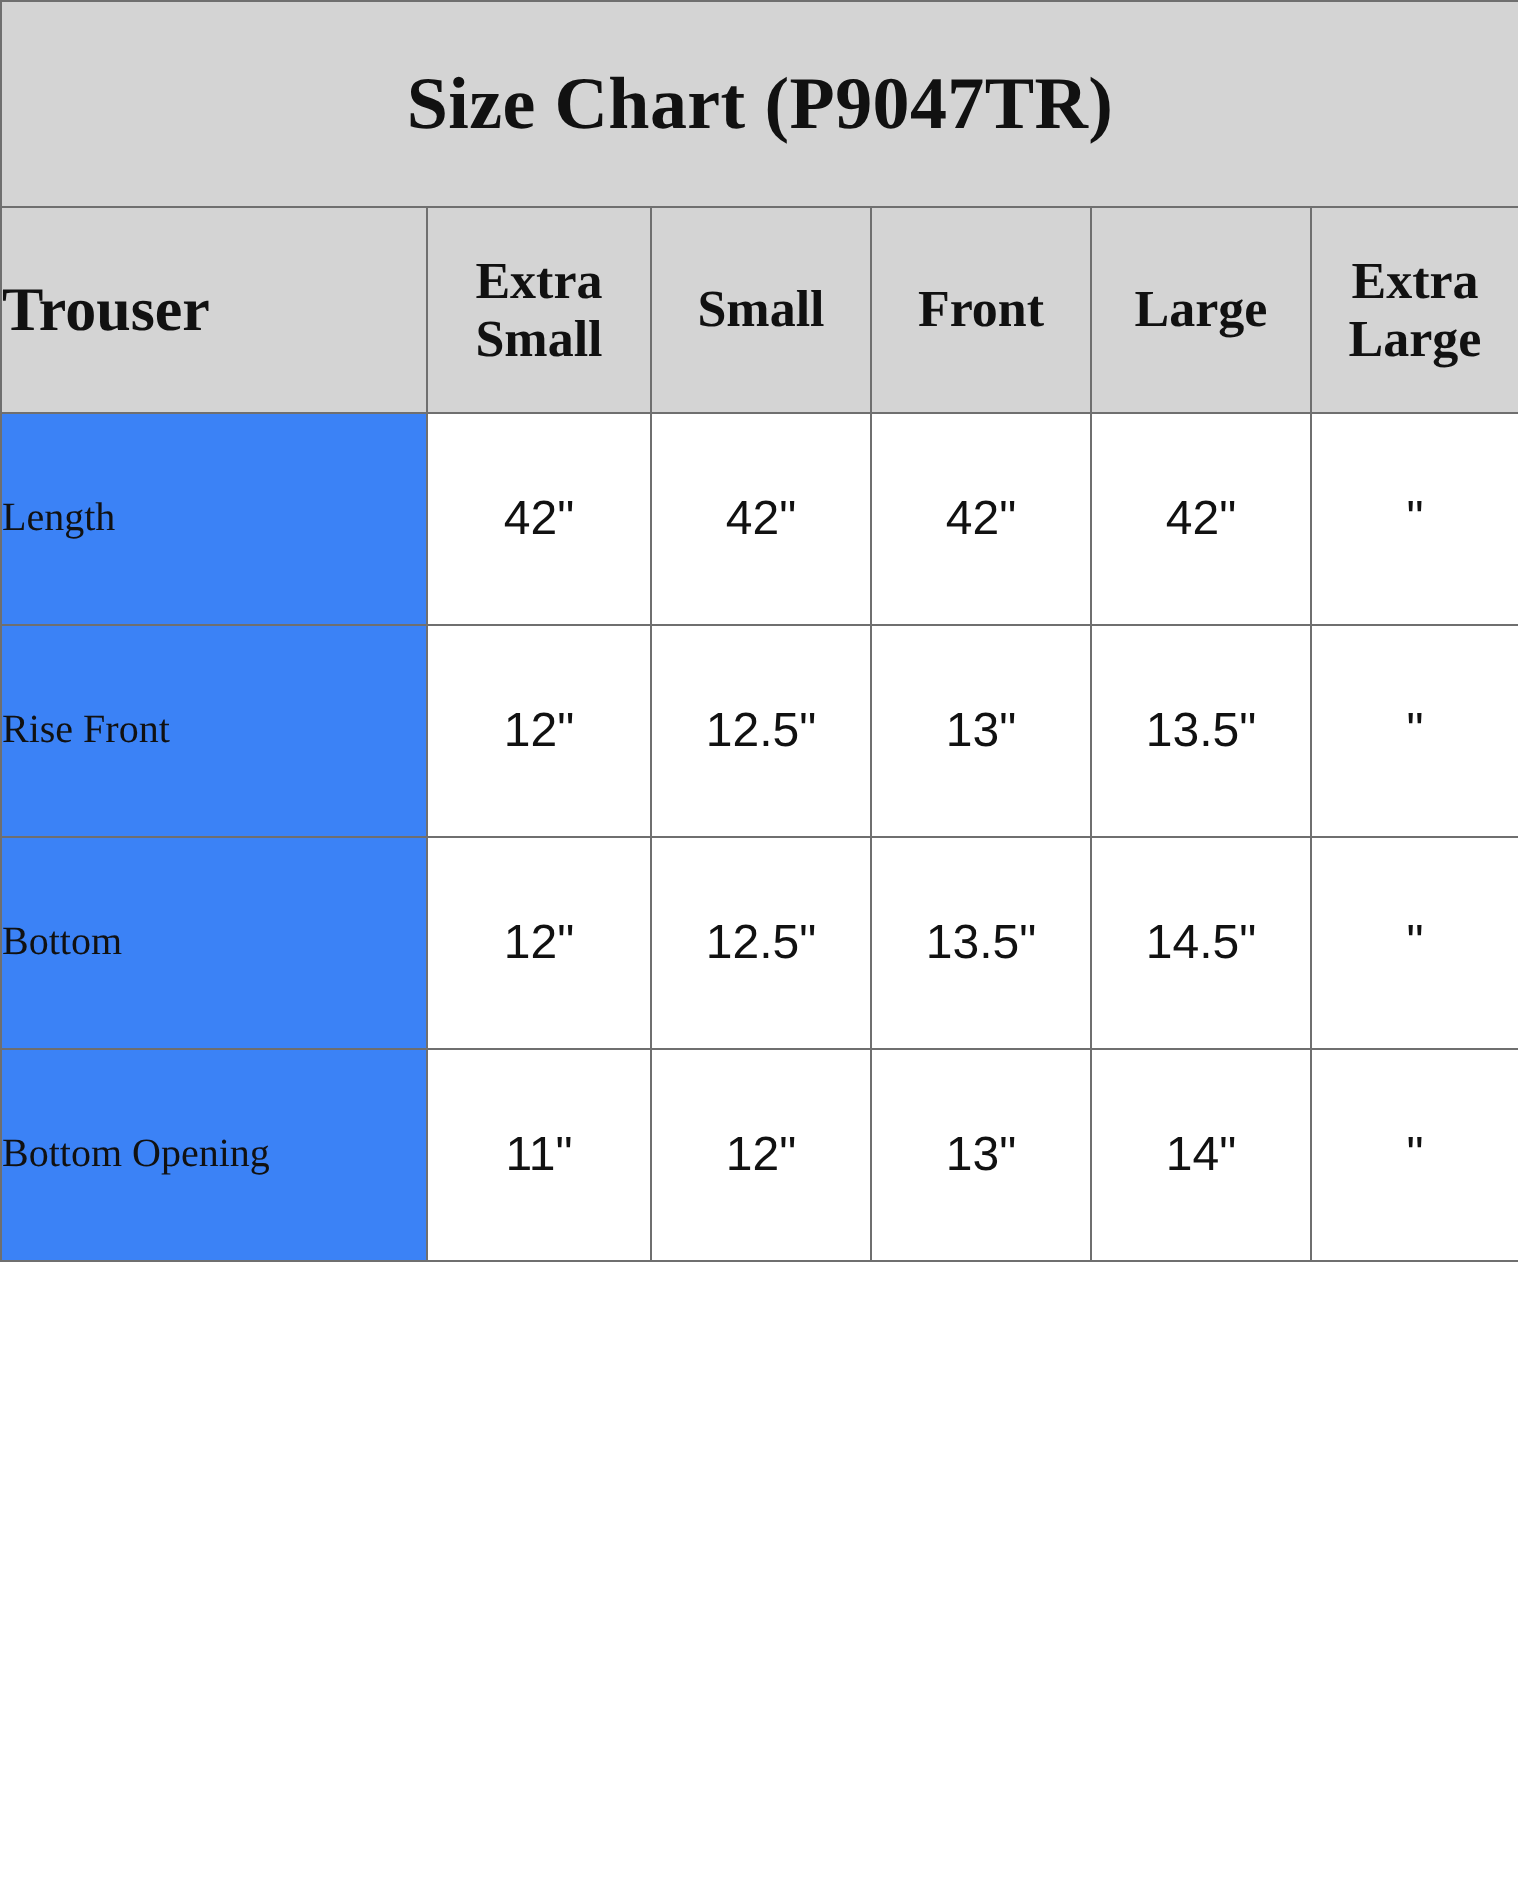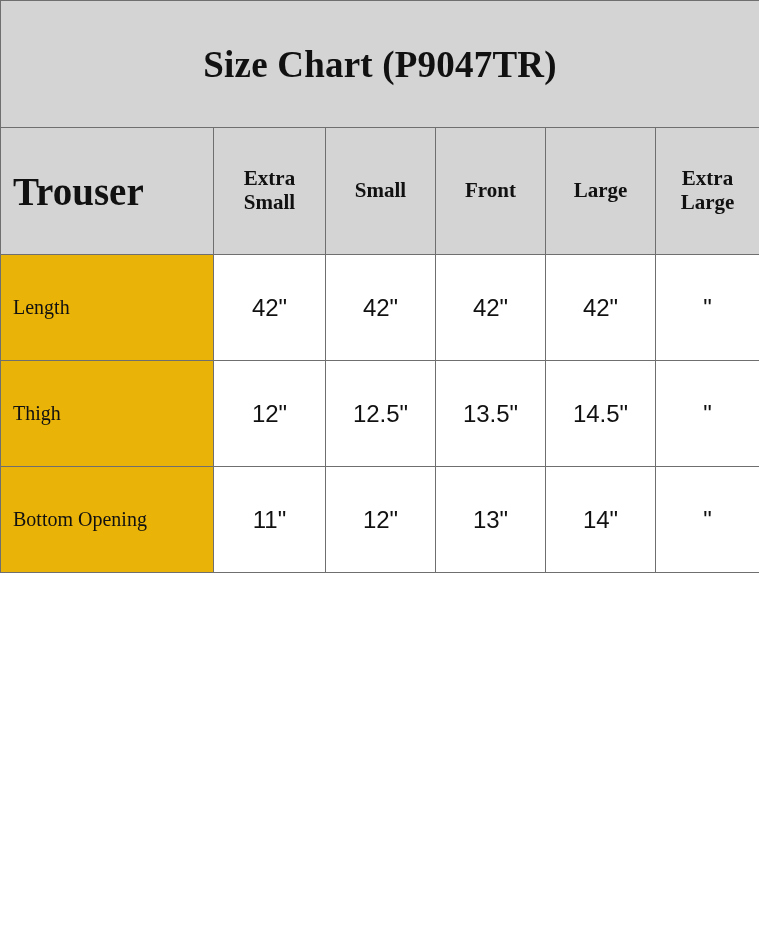--- a/index.html
+++ b/index.html
@@ -21,21 +21,21 @@
     background: #ffffff;
   }
   table.size-chart {
     width: 759px;
     border-collapse: collapse;
     table-layout: fixed;
   }
   table.size-chart td,
   table.size-chart th {
     border: 1px solid #6f6f6f;
-    padding: 12px;
+    padding: 0;
     margin: 0;
   }
   
   .title-cell {
     background: #d4d4d4;
     text-align: center;
     height: 102px;
     font-family: "Liberation Serif", serif;
     font-weight: bold;
     font-size: 37px;
@@ -47,34 +47,34 @@
   .header-row th {
     background: #d4d4d4;
     height: 102px;
     text-align: center;
     vertical-align: middle;
     font-family: "Liberation Serif", serif;
     font-weight: bold;
     color: #111111;
   }
   th.row-label-head {
-    font-size: 39px;
+    font-size: 31px;
     text-align: left;
     padding-left: 36px;
   }
   th.size-head {
-    font-size: 21px;
+    font-size: 26px;
     line-height: 1.12;
   }
   
   tbody tr {
     height: 106px;
   }
   td.row-label {
-    background: #eab308;
+    background: #3b82f6;
     font-family: "Liberation Serif", serif;
     font-size: 20px;
     color: #111111;
     text-align: left;
     padding-left: 18px;
     vertical-align: middle;
   }
   td.value {
     background: #ffffff;
     font-family: "Liberation Sans", sans-serif;
@@ -126,21 +126,29 @@
     <tbody>
       <tr>
         <td class="row-label">Length</td>
         <td class="value">42"</td>
         <td class="value">42"</td>
         <td class="value">42"</td>
         <td class="value">42"</td>
         <td class="value">"</td>
       </tr>
       <tr>
-        <td class="row-label">Thigh</td>
+        <td class="row-label">Rise Front</td>
+        <td class="value">12"</td>
+        <td class="value">12.5"</td>
+        <td class="value">13"</td>
+        <td class="value">13.5"</td>
+        <td class="value">"</td>
+      </tr>
+      <tr>
+        <td class="row-label">Bottom</td>
         <td class="value">12"</td>
         <td class="value">12.5"</td>
         <td class="value">13.5"</td>
         <td class="value">14.5"</td>
         <td class="value">"</td>
       </tr>
       <tr>
         <td class="row-label">Bottom Opening</td>
         <td class="value">11"</td>
         <td class="value">12"</td>

